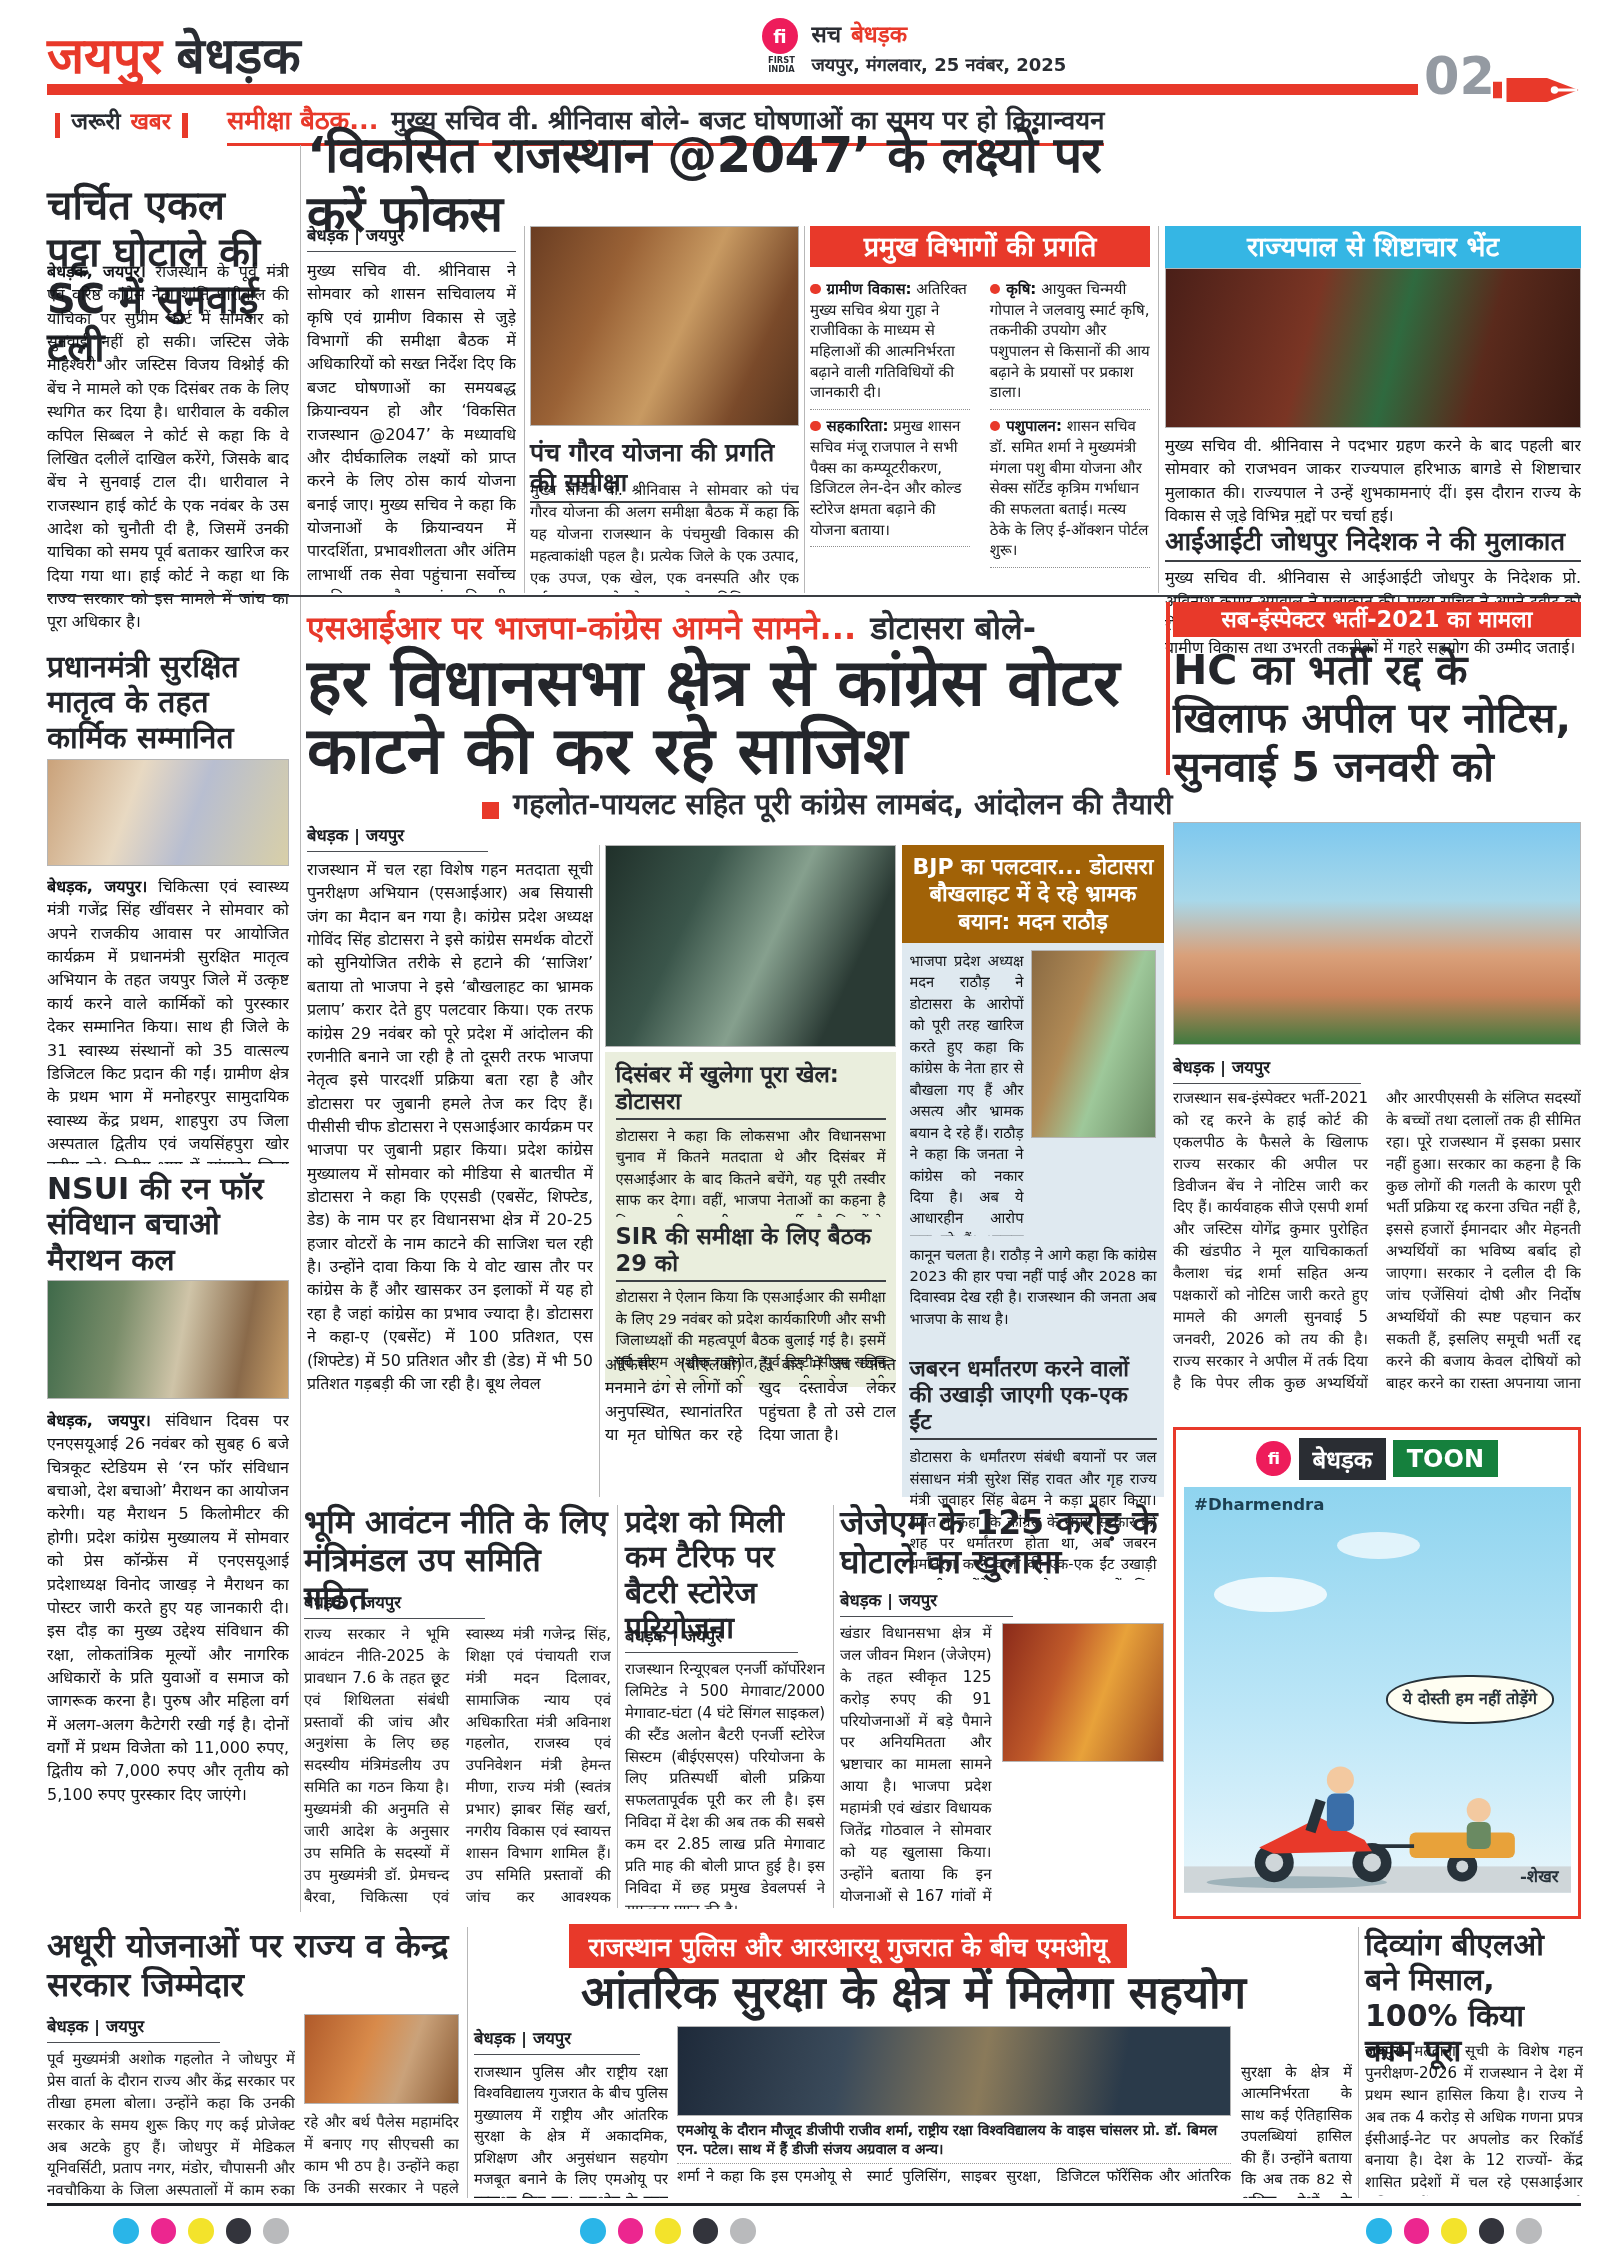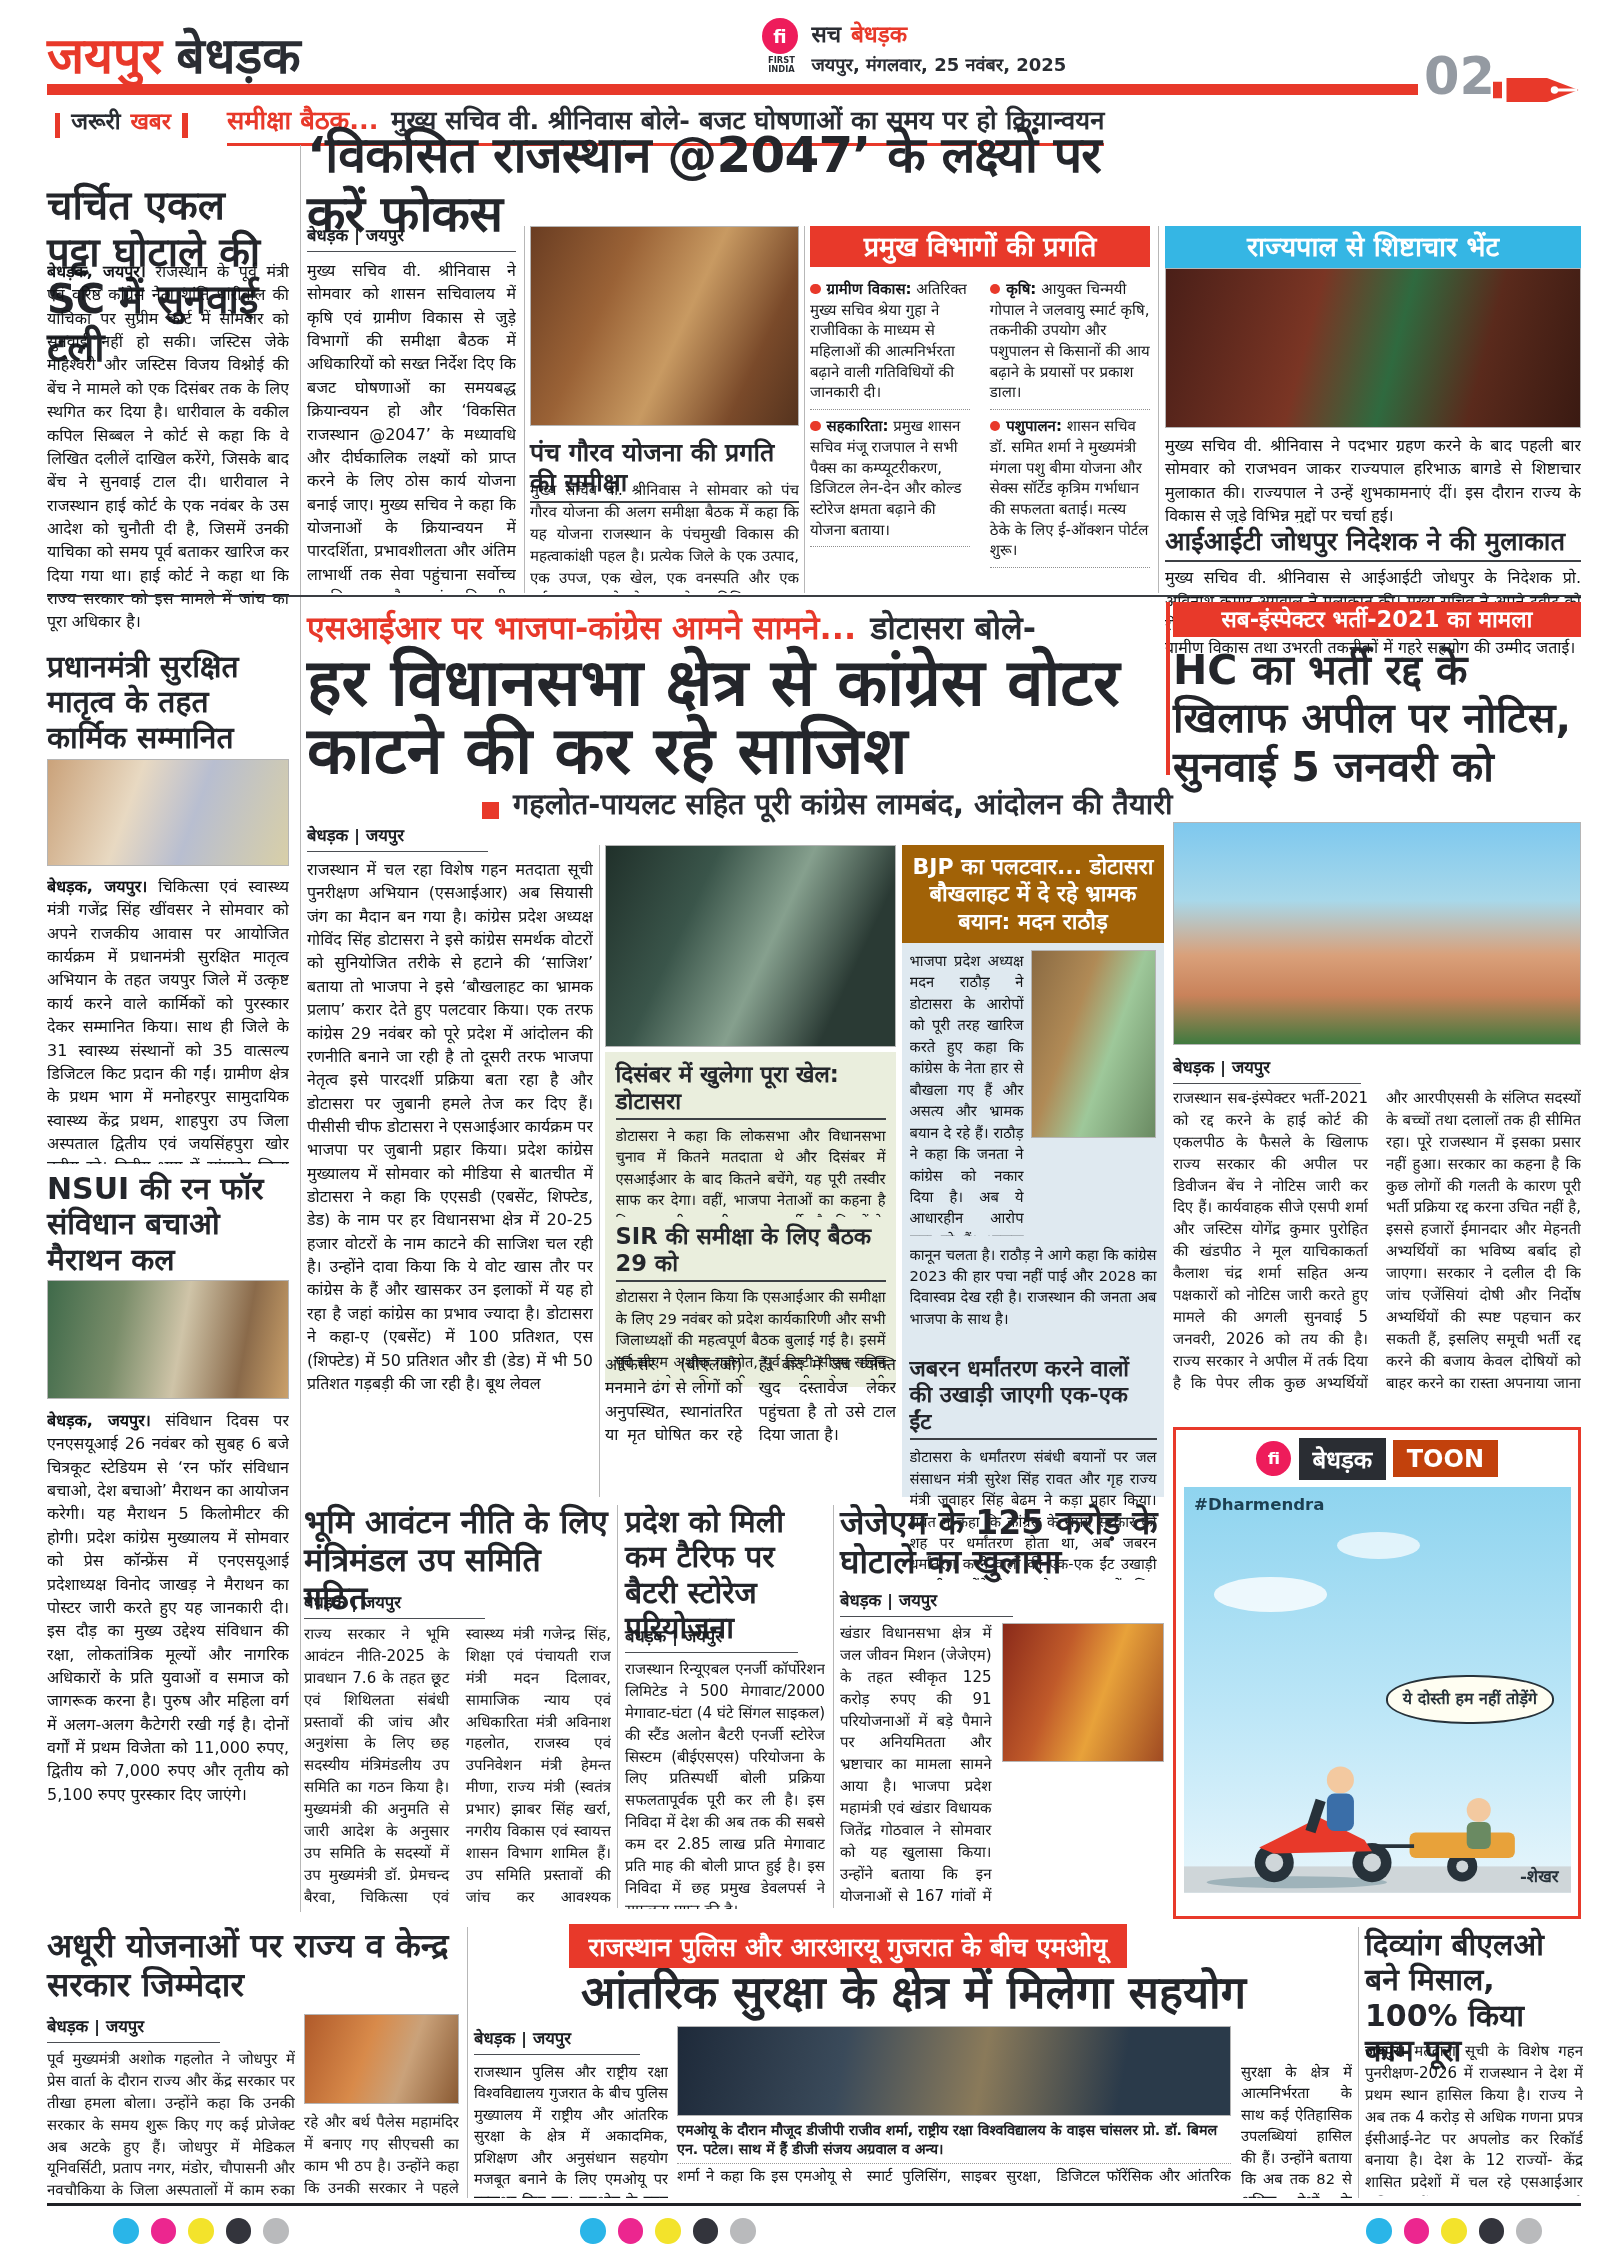--- a/index.html
+++ b/index.html
@@ -169,21 +169,21 @@
   <div class="abs boxhead" style="left:1173px;top:602px;width:408px;background:#e8392a;font-size:22.6px;height:35px;line-height:35px;">सब-इंस्पेक्टर भर्ती-2021 का मामला</div>
   <div class="abs hl" style="left:1173px;top:646px;width:399px;font-size:41px;line-height:1.18;">HC का भर्ती रद्द के खिलाफ अपील पर नोटिस, सुनवाई 5 जनवरी को</div>
   <div class="abs photo" style="left:1173px;top:822px;width:408px;height:223px;background:linear-gradient(180deg,#7ec8ee 0%,#a8d8ea 35%,#d9a07a 60%,#c9825a 78%,#3f7a3f 100%);"></div>
   <div class="abs byline" style="left:1173px;top:1055px;width:188px;"><b>बेधड़क | जयपुर</b></div>
   <div class="abs body-txt jus" style="left:1173px;top:1088px;width:408px;height:324px;font-size:15px;column-count:2;column-gap:18px;">राजस्थान सब-इंस्पेक्टर भर्ती-2021 को रद्द करने के हाई कोर्ट की एकलपीठ के फैसले के खिलाफ राज्य सरकार की अपील पर डिवीजन बेंच ने नोटिस जारी कर दिए हैं। कार्यवाहक सीजे एसपी शर्मा और जस्टिस योगेंद्र कुमार पुरोहित की खंडपीठ ने मूल याचिकाकर्ता कैलाश चंद्र शर्मा सहित अन्य पक्षकारों को नोटिस जारी करते हुए मामले की अगली सुनवाई 5 जनवरी, 2026 को तय की है। राज्य सरकार ने अपील में तर्क दिया है कि पेपर लीक कुछ अभ्यर्थियों और आरपीएससी के संलिप्त सदस्यों के बच्चों तथा दलालों तक ही सीमित रहा। पूरे राजस्थान में इसका प्रसार नहीं हुआ। सरकार का कहना है कि कुछ लोगों की गलती के कारण पूरी भर्ती प्रक्रिया रद्द करना उचित नहीं है, इससे हजारों ईमानदार और मेहनती अभ्यर्थियों का भविष्य बर्बाद हो जाएगा। सरकार ने दलील दी कि जांच एजेंसियां दोषी और निर्दोष अभ्यर्थियों की स्पष्ट पहचान कर सकती हैं, इसलिए समूची भर्ती रद्द करने की बजाय केवल दोषियों को बाहर करने का रास्ता अपनाया जाना चाहिए। गौरतलब है कि एकलपीठ ने 28 अगस्त, 2025 को पेपर लीक के आधार पर पूरी एसआई भर्ती-2021 रद्द कर दी थी। नियमानुसार 60 दिन में अपील दायर करनी थी, लेकिन सरकार ने विलंब से अपील की। खंडपीठ ने देरी माफी का आवेदन स्वीकार करते हुए नोटिस जारी किए। इसी मामले में आरपीएससी के पूर्व अध्यक्ष संजय श्रोत्रिय, पूर्व सदस्य मंजू शर्मा और कई चयनित अभ्यर्थियों की अलग-अलग अपीलें भी लंबित हैं। इनमें भी खंडपीठ ने नोटिस तामील सुनिश्चित करने के निर्देश दिए।</div>
 
   <div class="abs" style="left:1173px;top:1427px;width:408px;height:492px;border:3px solid #e8392a;box-sizing:border-box;padding:7.5px;">
     <div style="display:flex;align-items:center;gap:7.5px;justify-content:center;">
       <div class="fi-circle" style="width:35px;height:35px;font-size:16.6px;">fi</div>
       <div style="background:#2a2d33;color:#fff;font-weight:800;font-size:24px;padding:4.5px 13.5px;">बेधड़क</div>
-      <div style="background:#c2410c;color:#fff;font-weight:800;font-size:24px;padding:4.5px 13.5px;">TOON</div>
+      <div style="background:#15803d;color:#fff;font-weight:800;font-size:24px;padding:4.5px 13.5px;">TOON</div>
     </div>
     <div style="position:relative;margin-top:7.5px;height:406px;background:linear-gradient(180deg,#8fd4ef 0%,#bce6f7 55%,#e8f6fc 100%);overflow:hidden;">
       <div style="position:absolute;left:10.5px;top:7.5px;font-size:16.6px;font-weight:800;color:#1c3f52;">#Dharmendra</div>
       <div style="position:absolute;left:30px;top:90px;width:113px;height:35px;background:#fff;border-radius:50%;opacity:.8;"></div>
       <div style="position:absolute;right:151px;top:45px;width:83px;height:27px;background:#fff;border-radius:50%;opacity:.7;"></div>
       <div style="position:absolute;right:16.6px;top:188px;width:143px;padding:12px 10.5px;background:#fffef2;border:2.3px solid #27323a;border-radius:48%;text-align:center;font-size:16px;font-weight:800;color:#27323a;line-height:1.3;">ये दोस्ती हम नहीं तोड़ेंगे</div>
       <svg width="391" height="166" viewBox="0 0 520 220" style="position:absolute;left:0;bottom:0;">
         <rect x="0" y="185" width="520" height="35" fill="#cfd6d9"></rect>
         <ellipse cx="150" cy="206" rx="120" ry="8" fill="#9fb3ba"></ellipse>
         <circle cx="120" cy="180" r="26" fill="#27323a"></circle>

